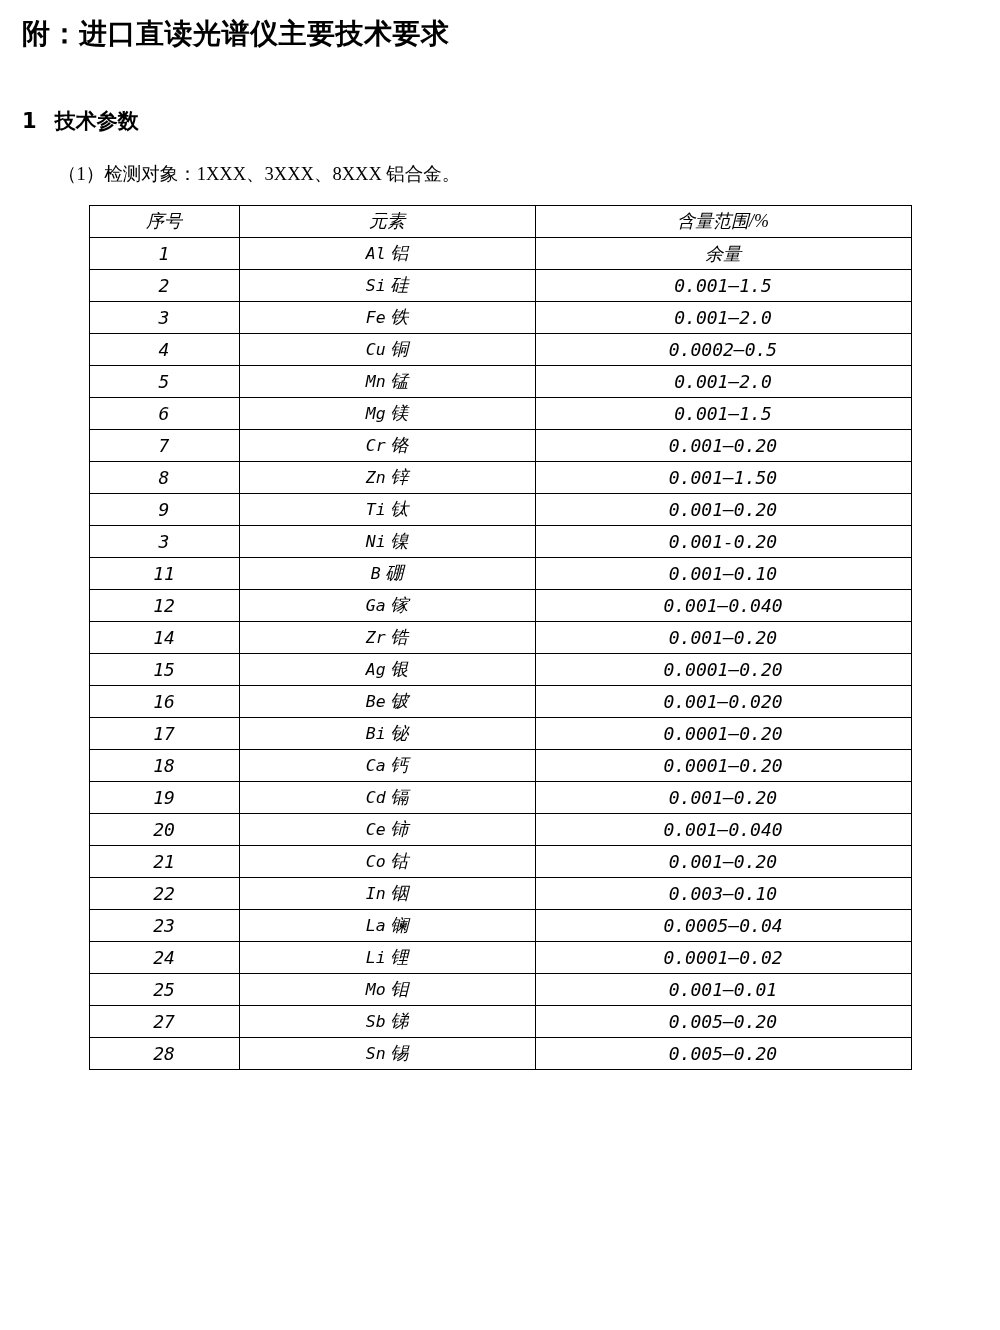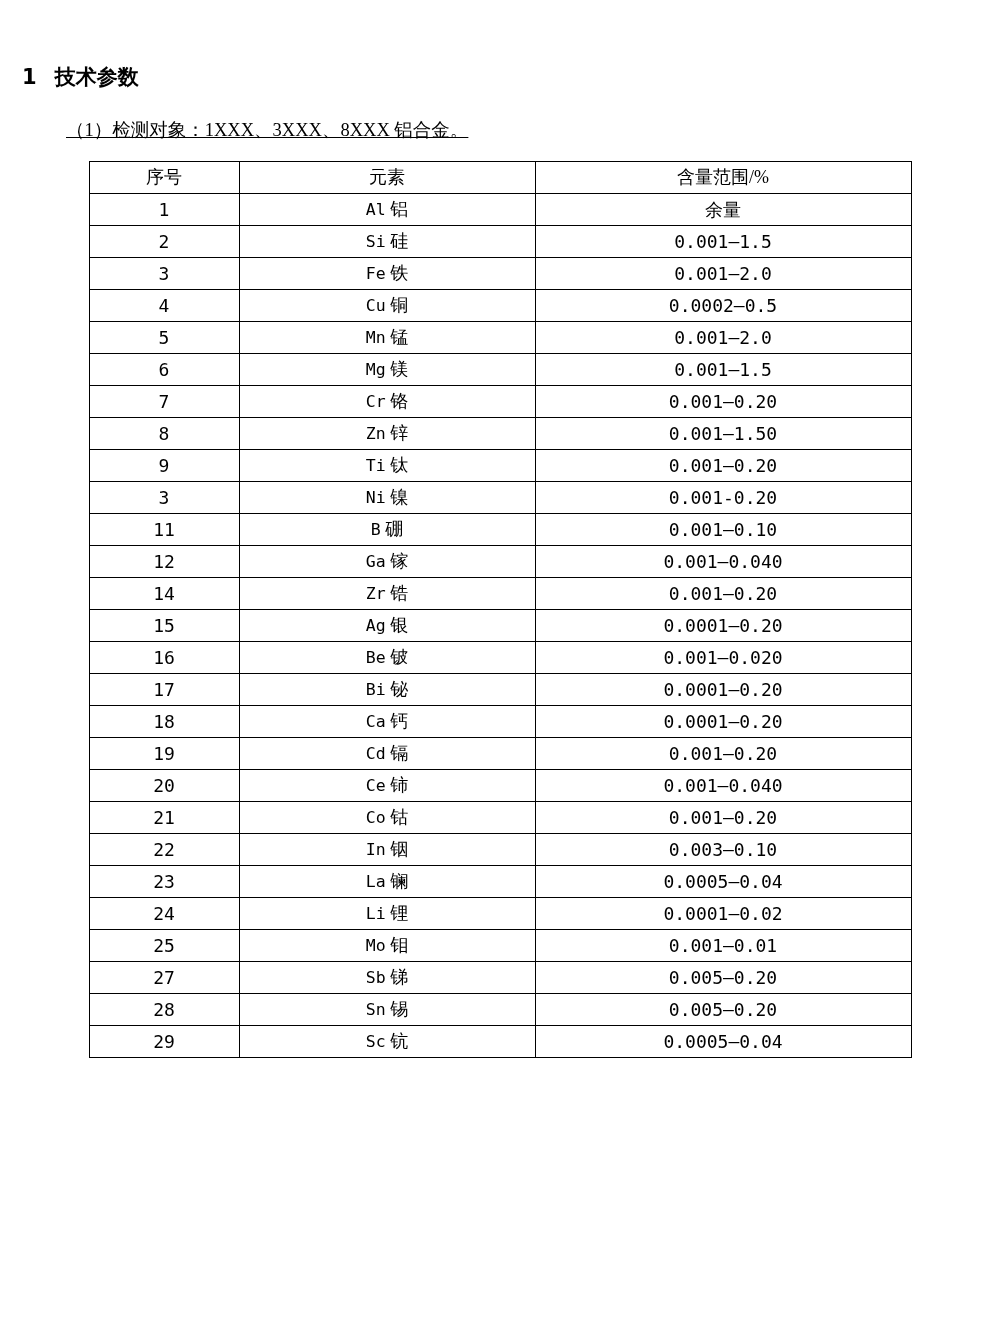--- a/index.html
+++ b/index.html
@@ -35,36 +35,36 @@
     font-weight: bold;
     margin: 52px 0 0 0;
     line-height: 30px;
   }
   .section-heading .num {
     margin-right: 18px;
   }
   .para {
     font-size: 18.5px;
     line-height: 41px;
-    margin: 8px;
+    margin: 0;
     text-align: justify;
-    text-decoration: underline;
   }
   .para.first {
     margin-top: 18px;
   }
   .indent {
     display: inline-block;
     width: 36px;
   }
   table.spec {
     border-collapse: collapse;
     margin: 10px auto 0 auto;
     width: 822px;
     table-layout: fixed;
+    font-style: italic;
   }
   table.spec td, table.spec th {
     border: 1px solid #000000;
     text-align: center;
     vertical-align: middle;
     font-size: 18px;
     font-weight: normal;
     height: 31px;
     line-height: 31px;
     padding: 0;
@@ -87,20 +87,21 @@
   }
   .hdr {
     font-size: 18px;
   }
 </style>
 </head>
 <body>
 
 <div class="page">
 
+  <h1 class="doc-title">附：进口直读光谱仪主要技术要求</h1>
 
   <h2 class="section-heading">
     <span class="num">1</span><span>技术参数</span>
   </h2>
 
   <p class="para first">
     <span class="indent"></span><span>（1）检测对象：1XXX、3XXX、8XXX 铝合金。</span>
   </p>
 
 
@@ -241,21 +242,16 @@
         <tr>
           <td class="numcell">27</td>
           <td><span class="mono">Sb</span><span class="cjk"> 锑</span></td>
           <td class="numcell">0.005—0.20</td>
         </tr>
         <tr>
           <td class="numcell">28</td>
           <td><span class="mono">Sn</span><span class="cjk"> 锡</span></td>
           <td class="numcell">0.005—0.20</td>
         </tr>
-        <tr>
-          <td class="numcell">29</td>
-          <td><span class="mono">Sc</span><span class="cjk"> 钪</span></td>
-          <td class="numcell">0.0005—0.04</td>
-        </tr>
       </tbody>
   </table>
 
 </div>
 
 </body></html>

